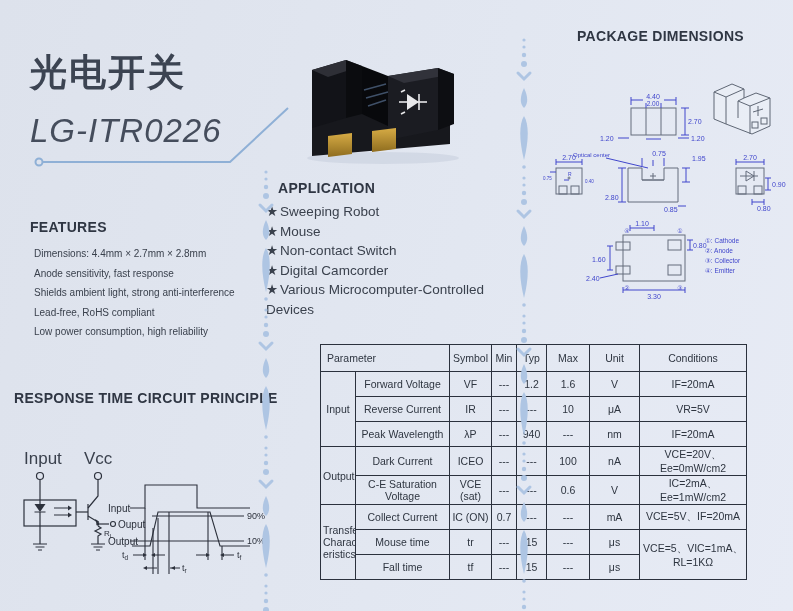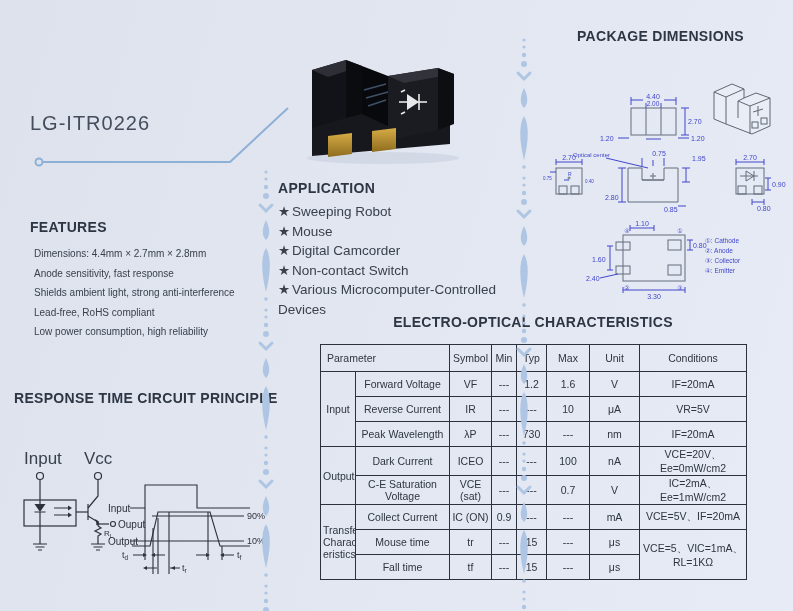--- a/index.html
+++ b/index.html
@@ -2,39 +2,40 @@
 <html><head>
 <meta charset="utf-8">
 <style>
   html,body{margin:0;padding:0;}
   .page{position:relative;width:793px;height:611px;overflow:hidden;
         background:linear-gradient(105deg,#dde2ec 0%,#e2e7f1 55%,#e7ebf5 100%);
         font-family:"Liberation Sans",sans-serif;color:#3b424e;}
   .abs{position:absolute;}
   .title-cn{left:30px;top:48px;font-family:"DejaVu Serif","Liberation Serif",serif;
             font-size:37px;font-weight:bold;color:#3c4452;letter-spacing:2px;}
-  .model{left:30px;top:112px;font-size:20px;color:#454d5c;letter-spacing:1px;}
+  .model{left:30px;top:112px;font-size:33px;color:#454d5c;letter-spacing:1px;font-style:italic;}
   .sec-h{font-weight:bold;font-size:14px;color:#2f3643;letter-spacing:.3px;}
   .feat{left:34px;top:244px;width:300px;font-size:10px;line-height:19.6px;color:#3a414d;}
-  .app-list{left:278px;top:202px;width:260px;font-size:13.5px;line-height:19.6px;color:#3a414d;}
+  .app-list{left:266px;top:202px;width:260px;font-size:13.5px;line-height:19.6px;color:#3a414d;}
   .app-list .star{margin-right:2px;}
   table.eoc{border-collapse:collapse;table-layout:fixed;width:426px;border:1.5px solid #2b313d;}
   table.eoc td{border:1px solid #2b313d;font-size:10.5px;color:#2e3540;text-align:center;
                padding:1px 2px;overflow:hidden;}
   table.eoc td.hl{text-align:left;padding-left:6px;}
   table.eoc tr{height:25px;}
   table.eoc tr.hrow{height:27px;margin-left:15px;}
   svg text{font-family:"Liberation Sans",sans-serif;}
   .blue{fill:#4046cc;}
 </style>
 </head>
 <body>
 
 <div class="page">
 
+  <div class="abs title-cn">光电开关</div>
   <div class="abs model">LG-ITR0226</div>
   <svg class="abs" style="left:22px;top:98px;" width="280" height="75">
     <circle cx="17" cy="64" r="3.5" fill="none" stroke="#8fb0d6" stroke-width="2"></circle>
     <path d="M21,64 H208 L266,10" fill="none" stroke="#8fb0d6" stroke-width="2"></path>
   </svg>
 
   <svg class="abs" style="left:288px;top:30px;" width="185" height="135">
     <defs>
       <linearGradient id="gold" x1="0" y1="0" x2="0" y2="1">
         <stop offset="0" stop-color="#d6ab45"></stop>
@@ -178,22 +179,22 @@
     <div>Anode sensitivity, fast response</div>
     <div>Shields ambient light, strong anti-interference</div>
     <div>Lead-free, RoHS compliant</div>
     <div>Low power consumption, high reliability</div>
   </div>
 
   <div class="abs sec-h" style="left:278px;top:180px;text-align:right;">APPLICATION</div>
   <div class="abs app-list">
     <div><span class="star">★</span><span>Sweeping Robot</span></div>
     <div><span class="star">★</span><span>Mouse</span></div>
+    <div><span class="star">★</span><span>Non-contact Switch</span></div>
     <div><span class="star">★</span><span>Digital Camcorder</span></div>
-    <div><span class="star">★</span><span>Non-contact Switch</span></div>
     <div><span class="star">★</span><span>Various Microcomputer-Controlled Devices</span></div>
   </div>
 
   <div class="abs sec-h" style="left:14px;top:390px;">RESPONSE TIME CIRCUIT PRINCIPLE</div>
   <svg class="abs" style="left:12px;top:428px;" width="262" height="172">
     <g fill="#3a414d" font-size="17">
       <text x="12" y="36">Input</text>
       <text x="72" y="36">Vcc</text>
     </g>
     <g stroke="#2c313c" stroke-width="1.2" fill="none">
@@ -240,21 +241,20 @@
     </g>
     <g fill="#2c313c" font-size="9">
       <text x="235" y="91">90%</text>
       <text x="235" y="116">10%</text>
       <text x="110" y="130"><tspan>t</tspan><tspan dy="2" font-size="6.5">d</tspan></text>
       <text x="170" y="143"><tspan>t</tspan><tspan dy="2" font-size="6.5">r</tspan></text>
       <text x="225" y="130"><tspan>t</tspan><tspan dy="2" font-size="6.5">f</tspan></text>
     </g>
   </svg>
 
-  <div class="abs sec-h" style="left:320px;top:314px;width:426px;text-align:center;">ELECTRO-OPTICAL CHARACTERISTICS</div>
   <table class="eoc abs" style="left:320px;top:344px;">
     <colgroup>
       <col style="width:35px">
         <col style="width:94px">
         <col style="width:42px">
         <col style="width:25px">
       <col style="width:30px">
         <col style="width:43px">
         <col style="width:50px">
         <col style="width:107px">
@@ -285,49 +285,49 @@
       <td>---</td>
       <td>---</td>
       <td>10</td>
       <td>μA</td>
       <td>VR=5V</td>
     </tr>
     <tr>
       <td>Peak Wavelength</td>
       <td>λP</td>
       <td>---</td>
-      <td>730</td>
+      <td>940</td>
       <td>---</td>
       <td>nm</td>
       <td>IF=20mA</td>
     </tr>
     <tr>
       <td rowspan="2">Output</td>
       <td>Dark Current</td>
       <td>ICEO</td>
       <td>---</td>
       <td>---</td>
       <td>100</td>
       <td>nA</td>
       <td>VCE=20V、Ee=0mW/cm2</td>
     </tr>
     <tr>
       <td>C-E Saturation Voltage</td>
       <td>VCE (sat)</td>
       <td>---</td>
       <td>---</td>
-      <td>0.7</td>
+      <td>0.6</td>
       <td>V</td>
       <td>IC=2mA、Ee=1mW/cm2</td>
     </tr>
     <tr>
       <td rowspan="3">Transfer Charact eristics</td>
       <td>Collect Current</td>
       <td>IC (ON)</td>
-      <td>0.9</td>
+      <td>0.7</td>
       <td>---</td>
       <td>---</td>
       <td>mA</td>
       <td>VCE=5V、IF=20mA</td>
     </tr>
     <tr>
       <td>Mouse time</td>
       <td>tr</td>
       <td>---</td>
       <td>15</td>

